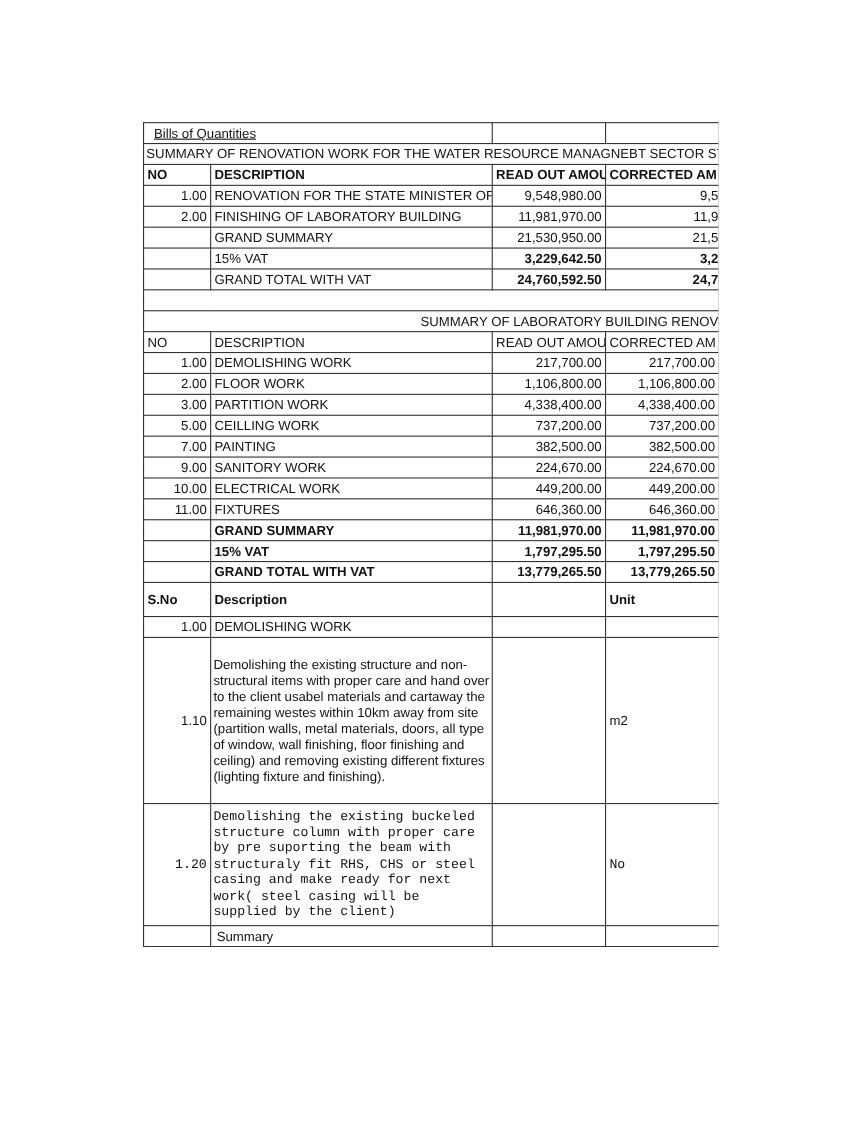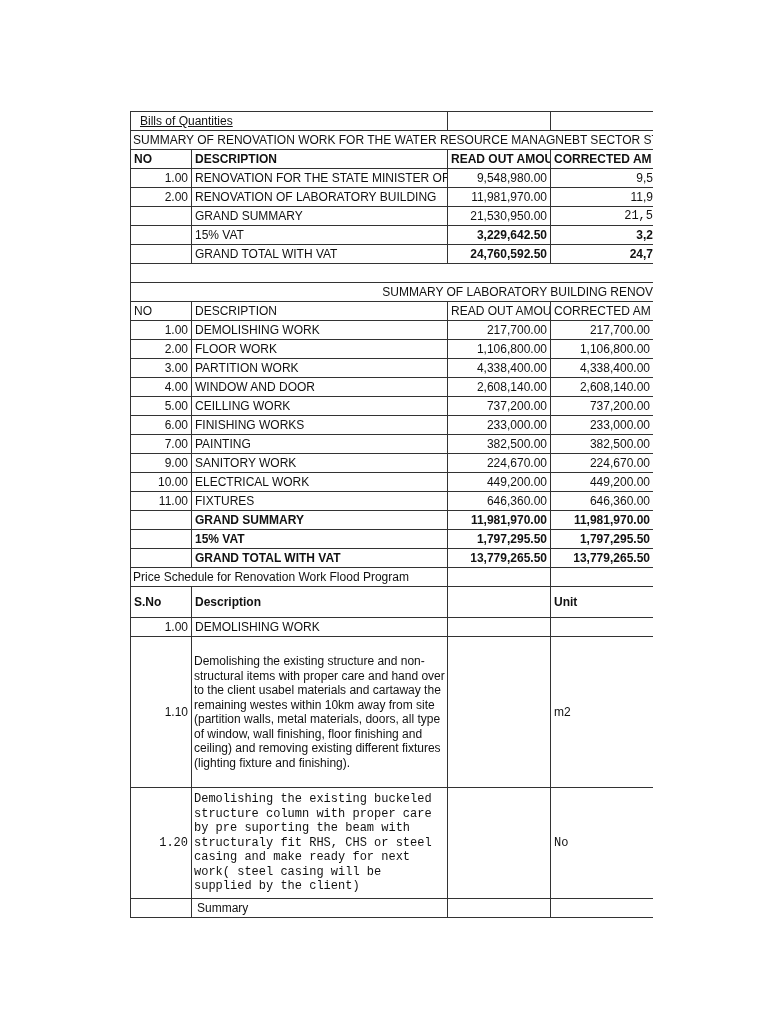--- a/index.html
+++ b/index.html
@@ -50,29 +50,29 @@
   </tr>
 
   <tr>
     <td class="r">1.00</td>
     <td>RENOVATION FOR THE STATE MINISTER OFFI</td>
     <td class="r">9,548,980.00</td>
     <td class="r" style="padding-right:0;">9,5</td>
   </tr>
   <tr>
     <td class="r">2.00</td>
-    <td>RENOVATION OF LABORATORY BUILDING</td>
+    <td>FINISHING OF LABORATORY BUILDING</td>
     <td class="r">11,981,970.00</td>
     <td class="r" style="padding-right:0;">11,9</td>
   </tr>
   <tr>
     <td class="r"></td>
     <td>GRAND SUMMARY</td>
     <td class="r">21,530,950.00</td>
-    <td class="r" style="padding-right:0;font-family:Liberation Mono, monospace;">21,5</td>
+    <td class="r" style="padding-right:0;">21,5</td>
   </tr>
   <tr>
     <td class="r"></td>
     <td>15% VAT</td>
     <td class="r b">3,229,642.50</td>
     <td class="r b" style="padding-right:0;">3,2</td>
   </tr>
   <tr>
     <td class="r"></td>
     <td>GRAND TOTAL WITH VAT</td>
@@ -107,38 +107,26 @@
           <td class="r">1,106,800.00</td>
           <td class="r">1,106,800.00</td>
         </tr>
   <tr>
           <td class="r">3.00</td>
           <td>PARTITION WORK</td>
           <td class="r">4,338,400.00</td>
           <td class="r">4,338,400.00</td>
         </tr>
   <tr>
-          <td class="r">4.00</td>
-          <td>WINDOW AND DOOR</td>
-          <td class="r">2,608,140.00</td>
-          <td class="r">2,608,140.00</td>
-        </tr>
-  <tr>
           <td class="r">5.00</td>
           <td>CEILLING WORK</td>
           <td class="r">737,200.00</td>
           <td class="r">737,200.00</td>
         </tr>
   <tr>
-          <td class="r">6.00</td>
-          <td>FINISHING WORKS</td>
-          <td class="r">233,000.00</td>
-          <td class="r">233,000.00</td>
-        </tr>
-  <tr>
           <td class="r">7.00</td>
           <td>PAINTING</td>
           <td class="r">382,500.00</td>
           <td class="r">382,500.00</td>
         </tr>
   <tr>
           <td class="r">9.00</td>
           <td>SANITORY WORK</td>
           <td class="r">224,670.00</td>
           <td class="r">224,670.00</td>
@@ -168,25 +156,20 @@
           <td class="r b">1,797,295.50</td>
           <td class="r b">1,797,295.50</td>
         </tr>
   <tr>
           <td></td>
           <td class="b">GRAND TOTAL WITH VAT</td>
           <td class="r b">13,779,265.50</td>
           <td class="r b">13,779,265.50</td>
         </tr>
 
-  <tr>
-    <td colspan="2" style="padding-left:2px;"><span>Price Schedule for Renovation Work Flood Program</span></td>
-    <td></td>
-    <td></td>
-  </tr>
 
   <tr class="hdr2">
     <td class="b hdr2">S.No</td>
     <td class="b hdr2">Description</td>
     <td class="b hdr2"></td>
     <td class="b hdr2">Unit</td>
   </tr>
 
   <tr>
     <td class="r">1.00</td>

